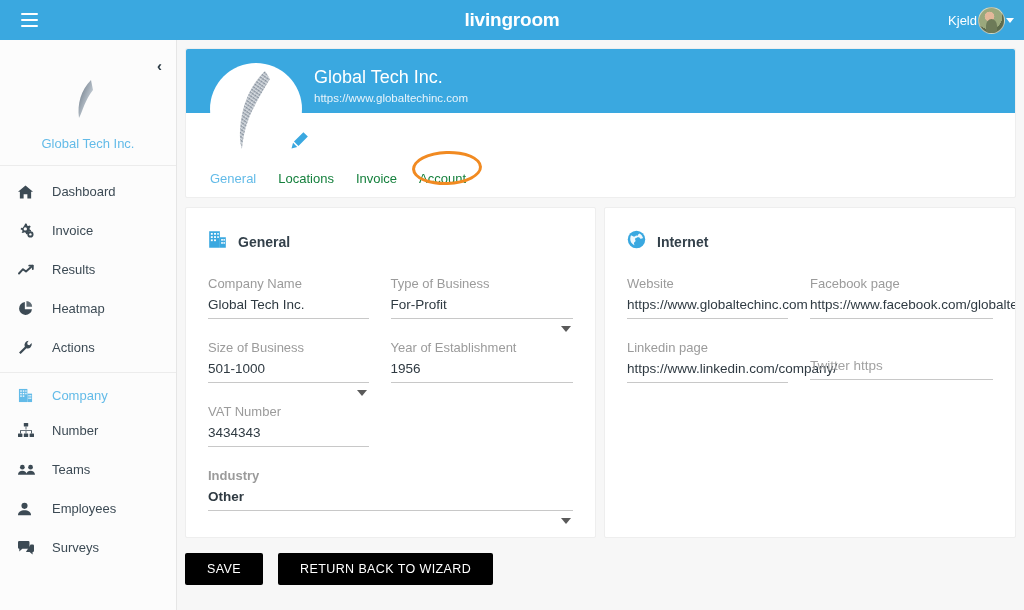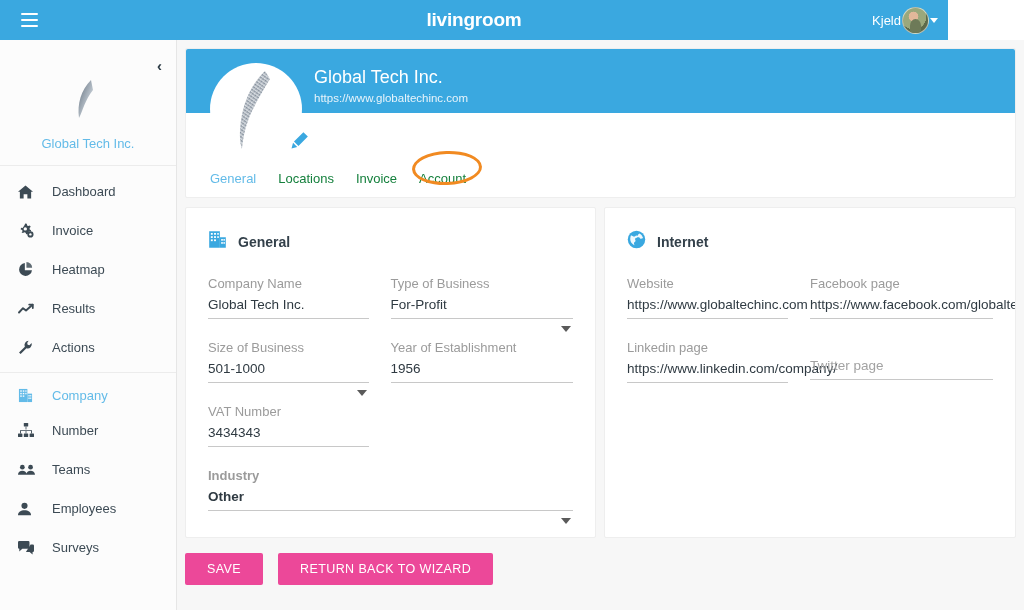--- a/index.html
+++ b/index.html
@@ -8,21 +8,21 @@
     width: 1024px; height: 610px;
     overflow: hidden;
     background: #ffffff;
     font-family: "Liberation Sans", sans-serif;
     -webkit-font-smoothing: antialiased;
   }
 
   
   .topbar {
     position: absolute; top: 0; left: 0;
-    width: 948px; height: 40px;
+    width: 1024px; height: 40px;
     background: #3aa8e0;
     display: flex; align-items: center;
     z-index: 30;
   }
   .hamburger {
     width: 42px; height: 40px;
     display: flex; flex-direction: column; align-items: center; justify-content: center;
     cursor: pointer; margin-left: 8px;
   }
   .hamburger i { display: block; width: 17px; height: 2px; background: #ffffff; margin: 2px 0; border-radius: 1px; }
@@ -192,21 +192,21 @@
     position: absolute; right: 2px; bottom: 9px;
     width: 0; height: 0;
     border-left: 5px solid transparent; border-right: 5px solid transparent;
     border-top: 6px solid #5a5a5a;
   }
   .no-label .field-value { margin-top: 17px; }
 
   
   .btn-row { display: flex; gap: 15px; margin-top: 15px; }
   .btn {
-    background: #ec4899; color: #ffffff;
+    background: #000000; color: #ffffff;
     border: none; border-radius: 2px;
     height: 32px; padding: 0 22px;
     font-size: 12.5px; letter-spacing: .4px;
     font-family: "Liberation Sans", sans-serif;
     cursor: pointer;
   }
 </style>
 </head>
 <body>
 
@@ -261,36 +261,36 @@
           <circle cx="7.3" cy="5.9" r="1.7" fill="#fcfcfc"></circle>
           <circle cx="12.4" cy="11.4" r="3.1"></circle>
           <circle cx="12.4" cy="11.4" r="1.2" fill="#fcfcfc"></circle>
         </svg>
       </span>
       <span>Invoice</span>
     </div>
 
     <div class="nav-item">
       <span class="nav-ico">
+        <svg width="17" height="12" viewBox="0 0 17 12" fill="none" stroke="currentColor" stroke-width="1.9" stroke-linecap="round" stroke-linejoin="round">
+          <path d="M1 9.5L5 5.2l3 2.3L14.5 1.8"></path>
+            <path d="M11.2 1.6h3.6v3.5" stroke-width="1.8"></path>
+        </svg>
+      </span>
+      <span>Results</span>
+    </div>
+
+    <div class="nav-item">
+      <span class="nav-ico">
         <svg width="15" height="15" viewBox="0 0 16 16" fill="currentColor">
           <path d="M7.3 1.1A6.9 6.9 0 1 0 14.9 8.7H7.3z"></path>
           <path d="M9 0v6.1h6.1A6.1 6.1 0 0 0 9 0z" opacity=".82"></path>
         </svg>
       </span>
       <span>Heatmap</span>
-    </div>
-
-    <div class="nav-item">
-      <span class="nav-ico">
-        <svg width="17" height="12" viewBox="0 0 17 12" fill="none" stroke="currentColor" stroke-width="1.9" stroke-linecap="round" stroke-linejoin="round">
-          <path d="M1 9.5L5 5.2l3 2.3L14.5 1.8"></path>
-            <path d="M11.2 1.6h3.6v3.5" stroke-width="1.8"></path>
-        </svg>
-      </span>
-      <span>Results</span>
     </div>
 
     <div class="nav-item">
       <span class="nav-ico">
         <svg width="15" height="15" viewBox="0 0 16 16" fill="currentColor">
           <path d="M11.3.9a4.4 4.4 0 0 0-4 6.2L1.1 13.3l1.7 1.7 6.2-6.2a4.4 4.4 0 0 0 5.5-5.6l-2.3 2.3-1.9-.5-.5-1.9z"></path>
         </svg>
       </span>
       <span>Actions</span>
     </div>
@@ -495,21 +495,21 @@
           <span class="field-value overflow">https://www.facebook.com/globaltechinc</span>
         </div>
       </div>
 
       <div class="field-row">
         <div class="field half">
           <span class="field-label">Linkedin page</span>
           <span class="field-value overflow">https://www.linkedin.com/company/</span>
         </div>
         <div class="field half no-label">
-          <span class="field-value placeholder">Twitter page</span>
+          <span class="field-value placeholder">Twitter https</span>
         </div>
       </div>
 
     </div>
   </div>
 
   <div class="btn-row">
     <button class="btn">SAVE</button>
     <button class="btn">RETURN BACK TO WIZARD</button>
   </div>

